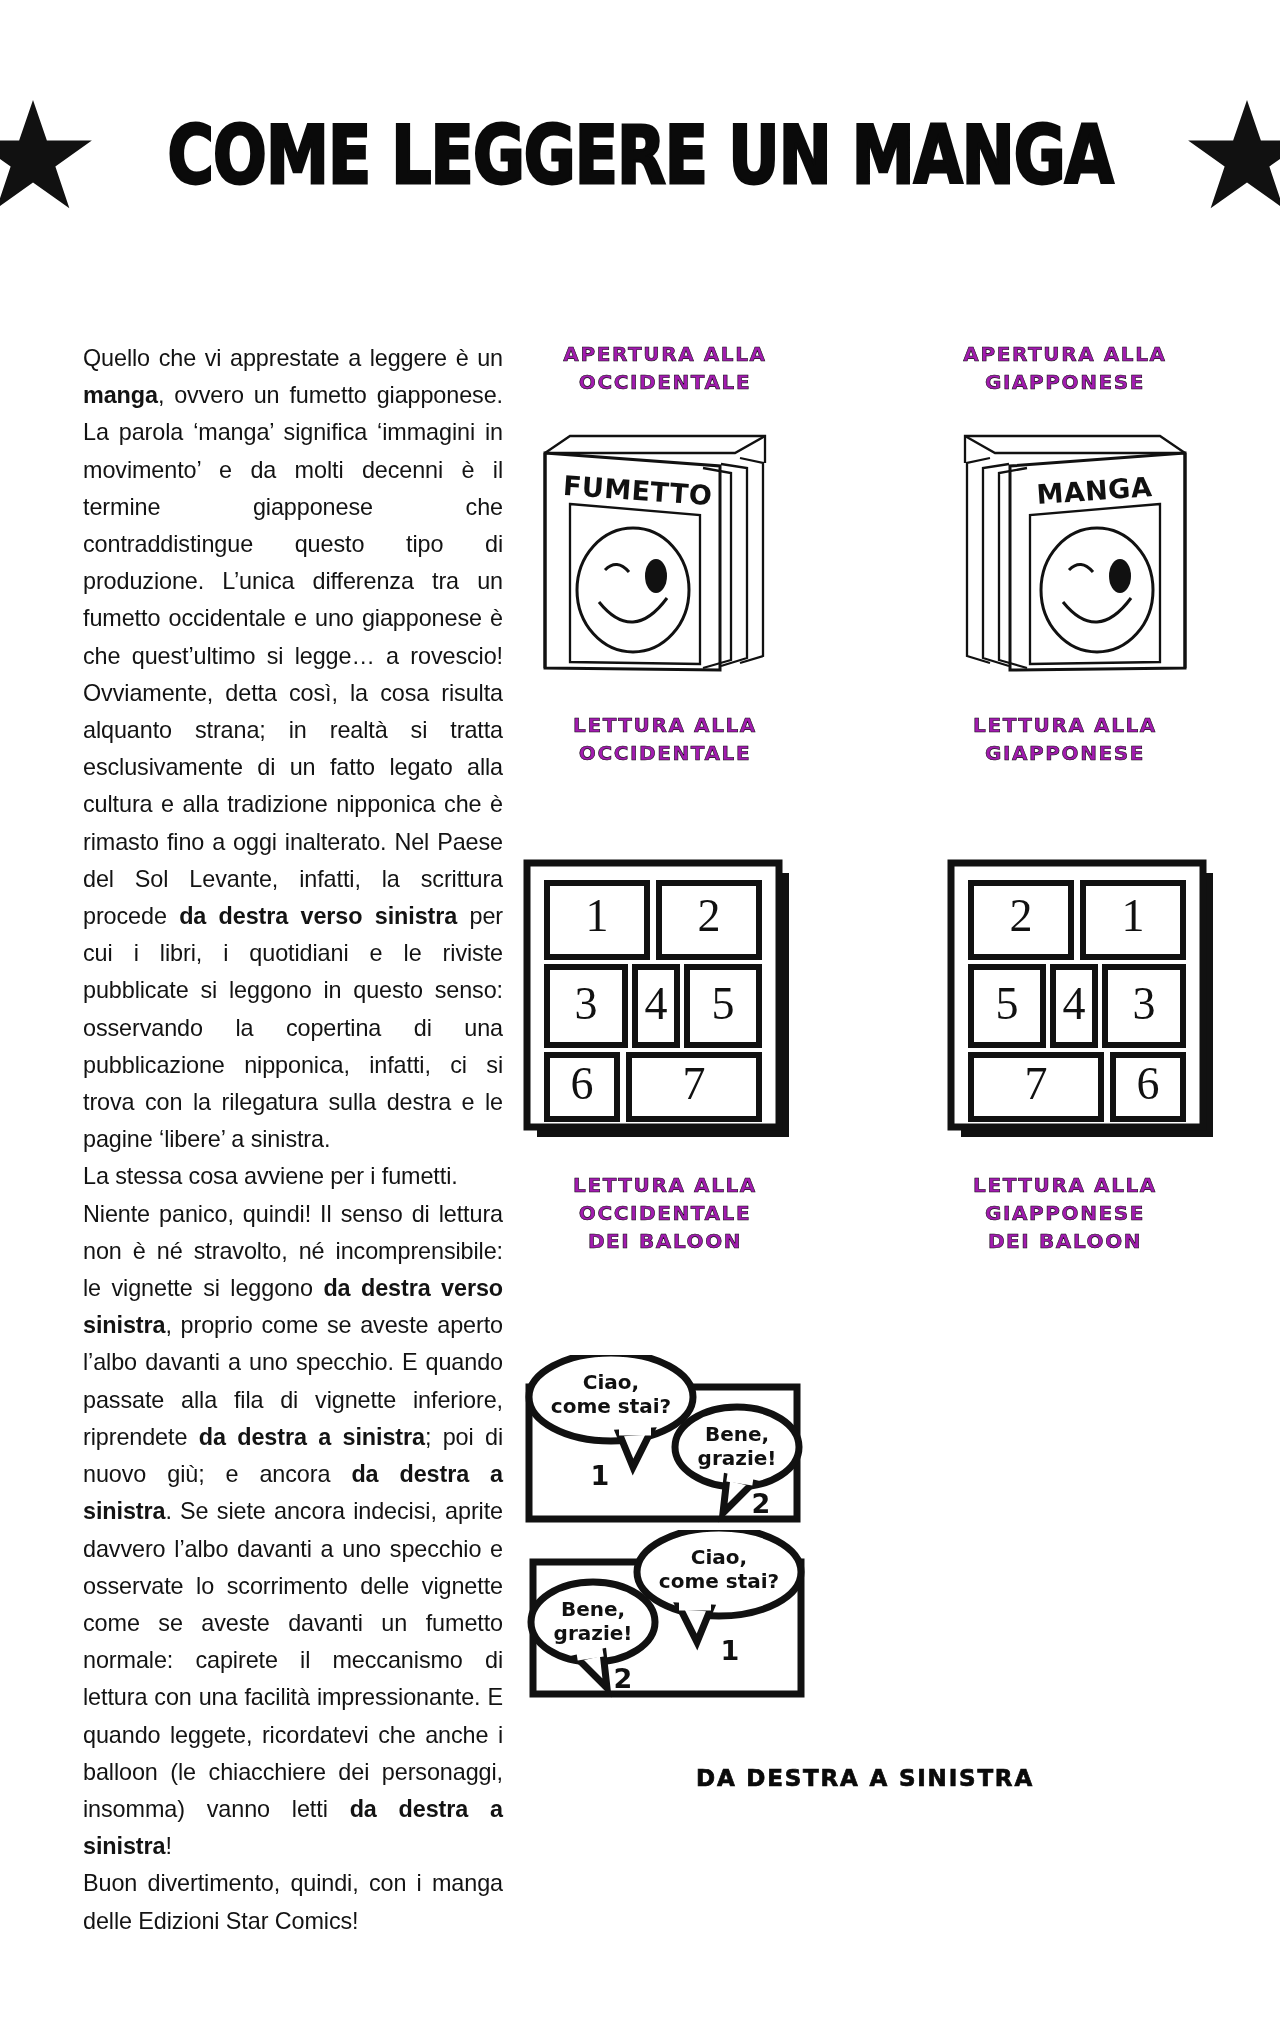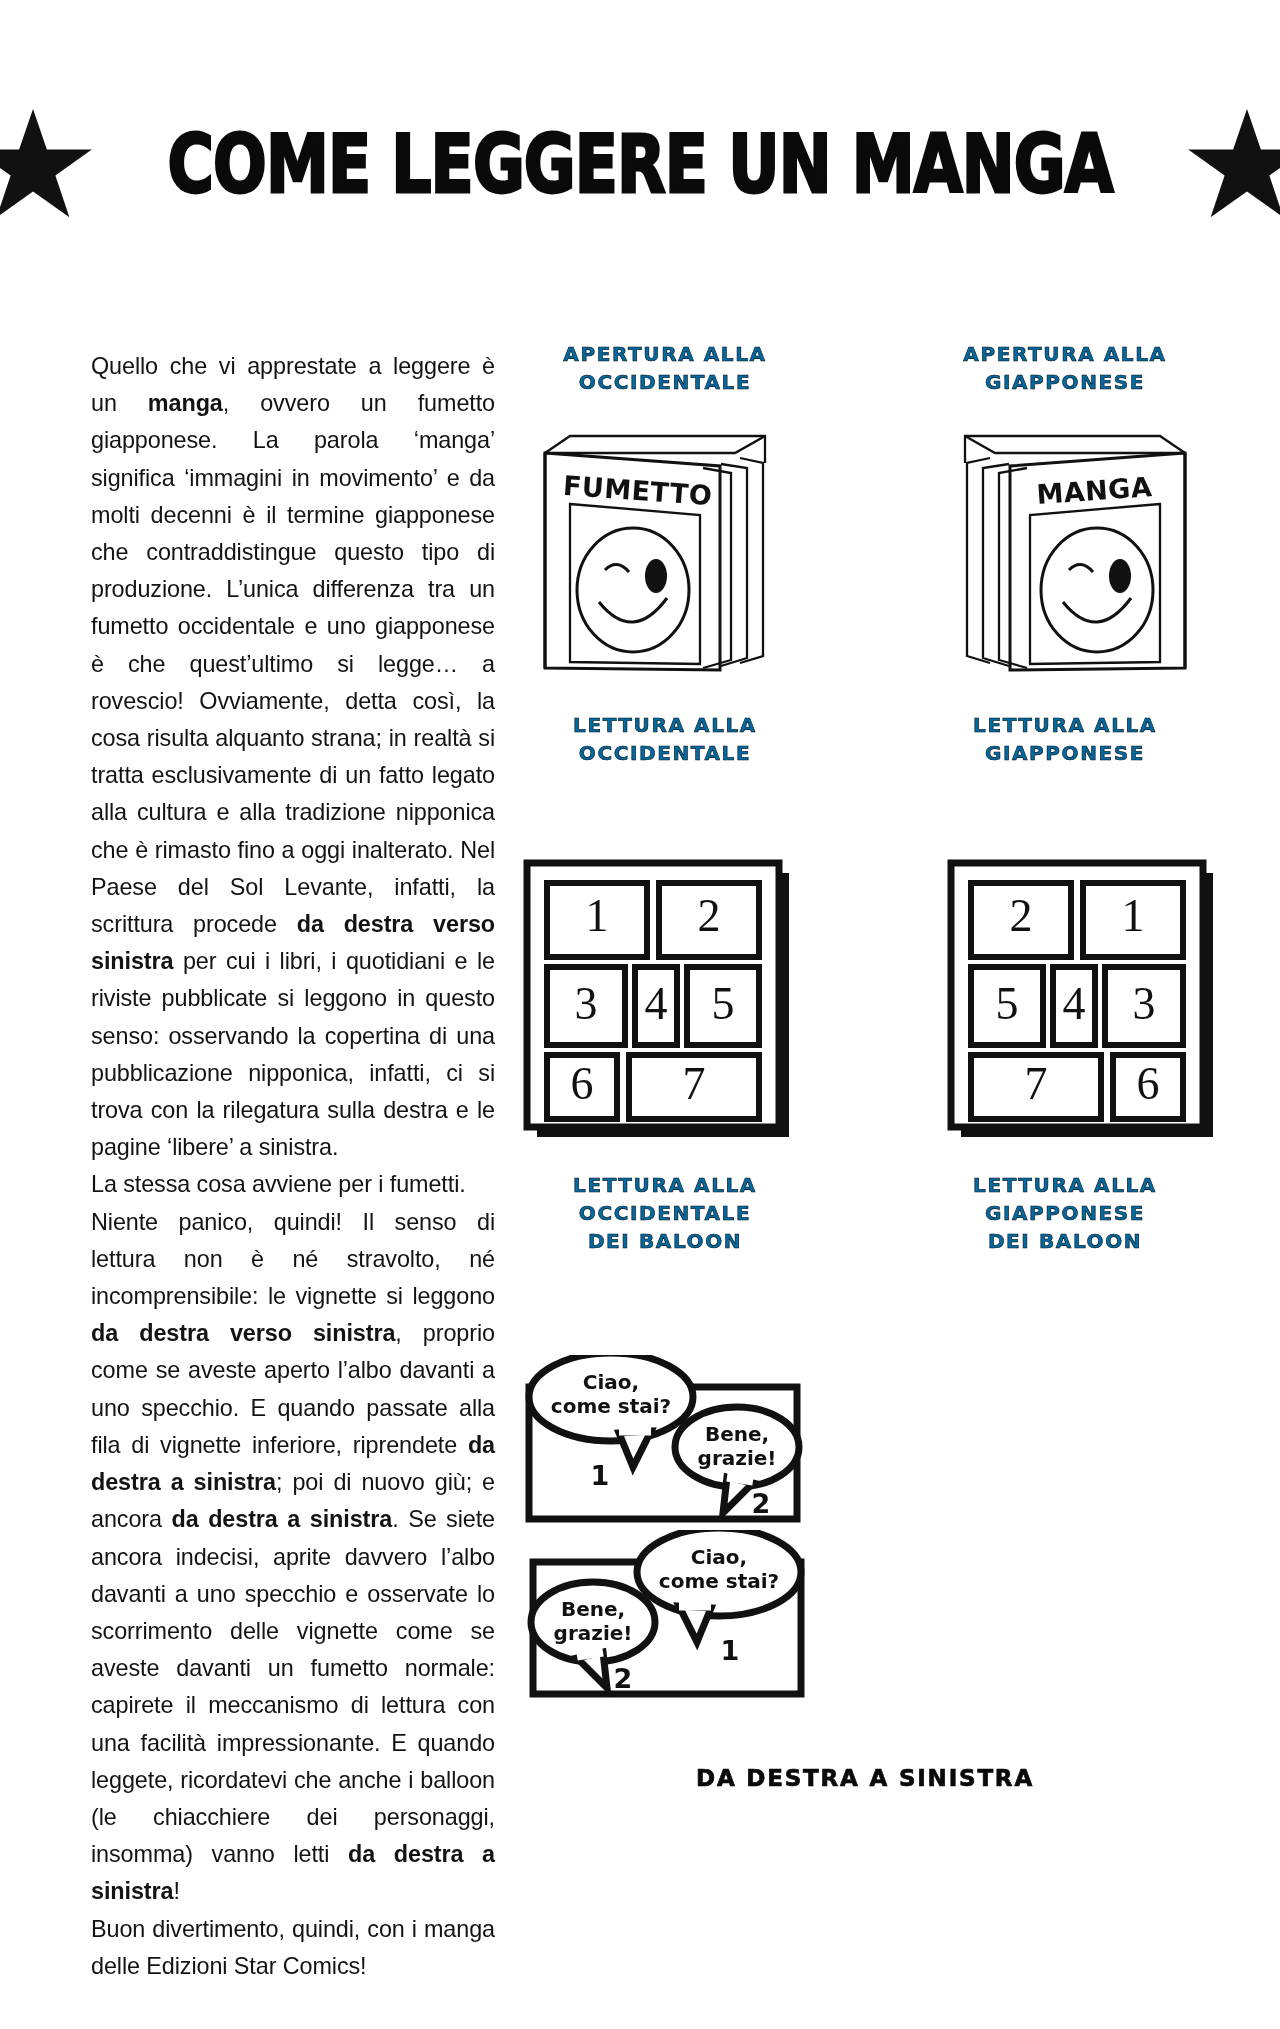--- a/index.html
+++ b/index.html
@@ -12,21 +12,21 @@
   }
   .page{
     position:relative;
     width:1280px;height:2029px;
     background:#fff;
   }
 
   
   .title-bar{
     position:absolute;
-    left:0;top:100px;
+    left:0;top:91px;
     width:1280px;
     height:130px;
     display:flex;
     align-items:center;
     justify-content:center;
     gap:40px;
   }
   .star{
     width:118px;height:113px;
     flex:0 0 auto;
@@ -54,36 +54,36 @@
   .body-text{
     font-family:"Liberation Sans", sans-serif;
     font-size:23.4px;
     line-height:37.2px;
     text-align:justify;
     color:#131313;
     letter-spacing:-0.1px;
     margin:0;
   }
   .body-text b{font-weight:bold;}
-  .para{margin:8px;}
+  .para{margin:0;}
 
   
   .right-col{
     position:absolute;
     left:515px; top:340px;
     width:700px;
   }
   .heading{
     font-family:"DejaVu Sans", sans-serif;
     font-weight:bold;
     font-size:20px;
     letter-spacing:1.6px;
     line-height:28px;
     text-align:center;
-    color:#0369a1;
+    color:#a21caf;
     -webkit-text-stroke:0.6px #0a0a0a;
   }
   .pair-row{
     display:flex;
     justify-content:space-between;
   }
   .pair-cell{width:300px;}
 
   .books-row{
     display:flex;

